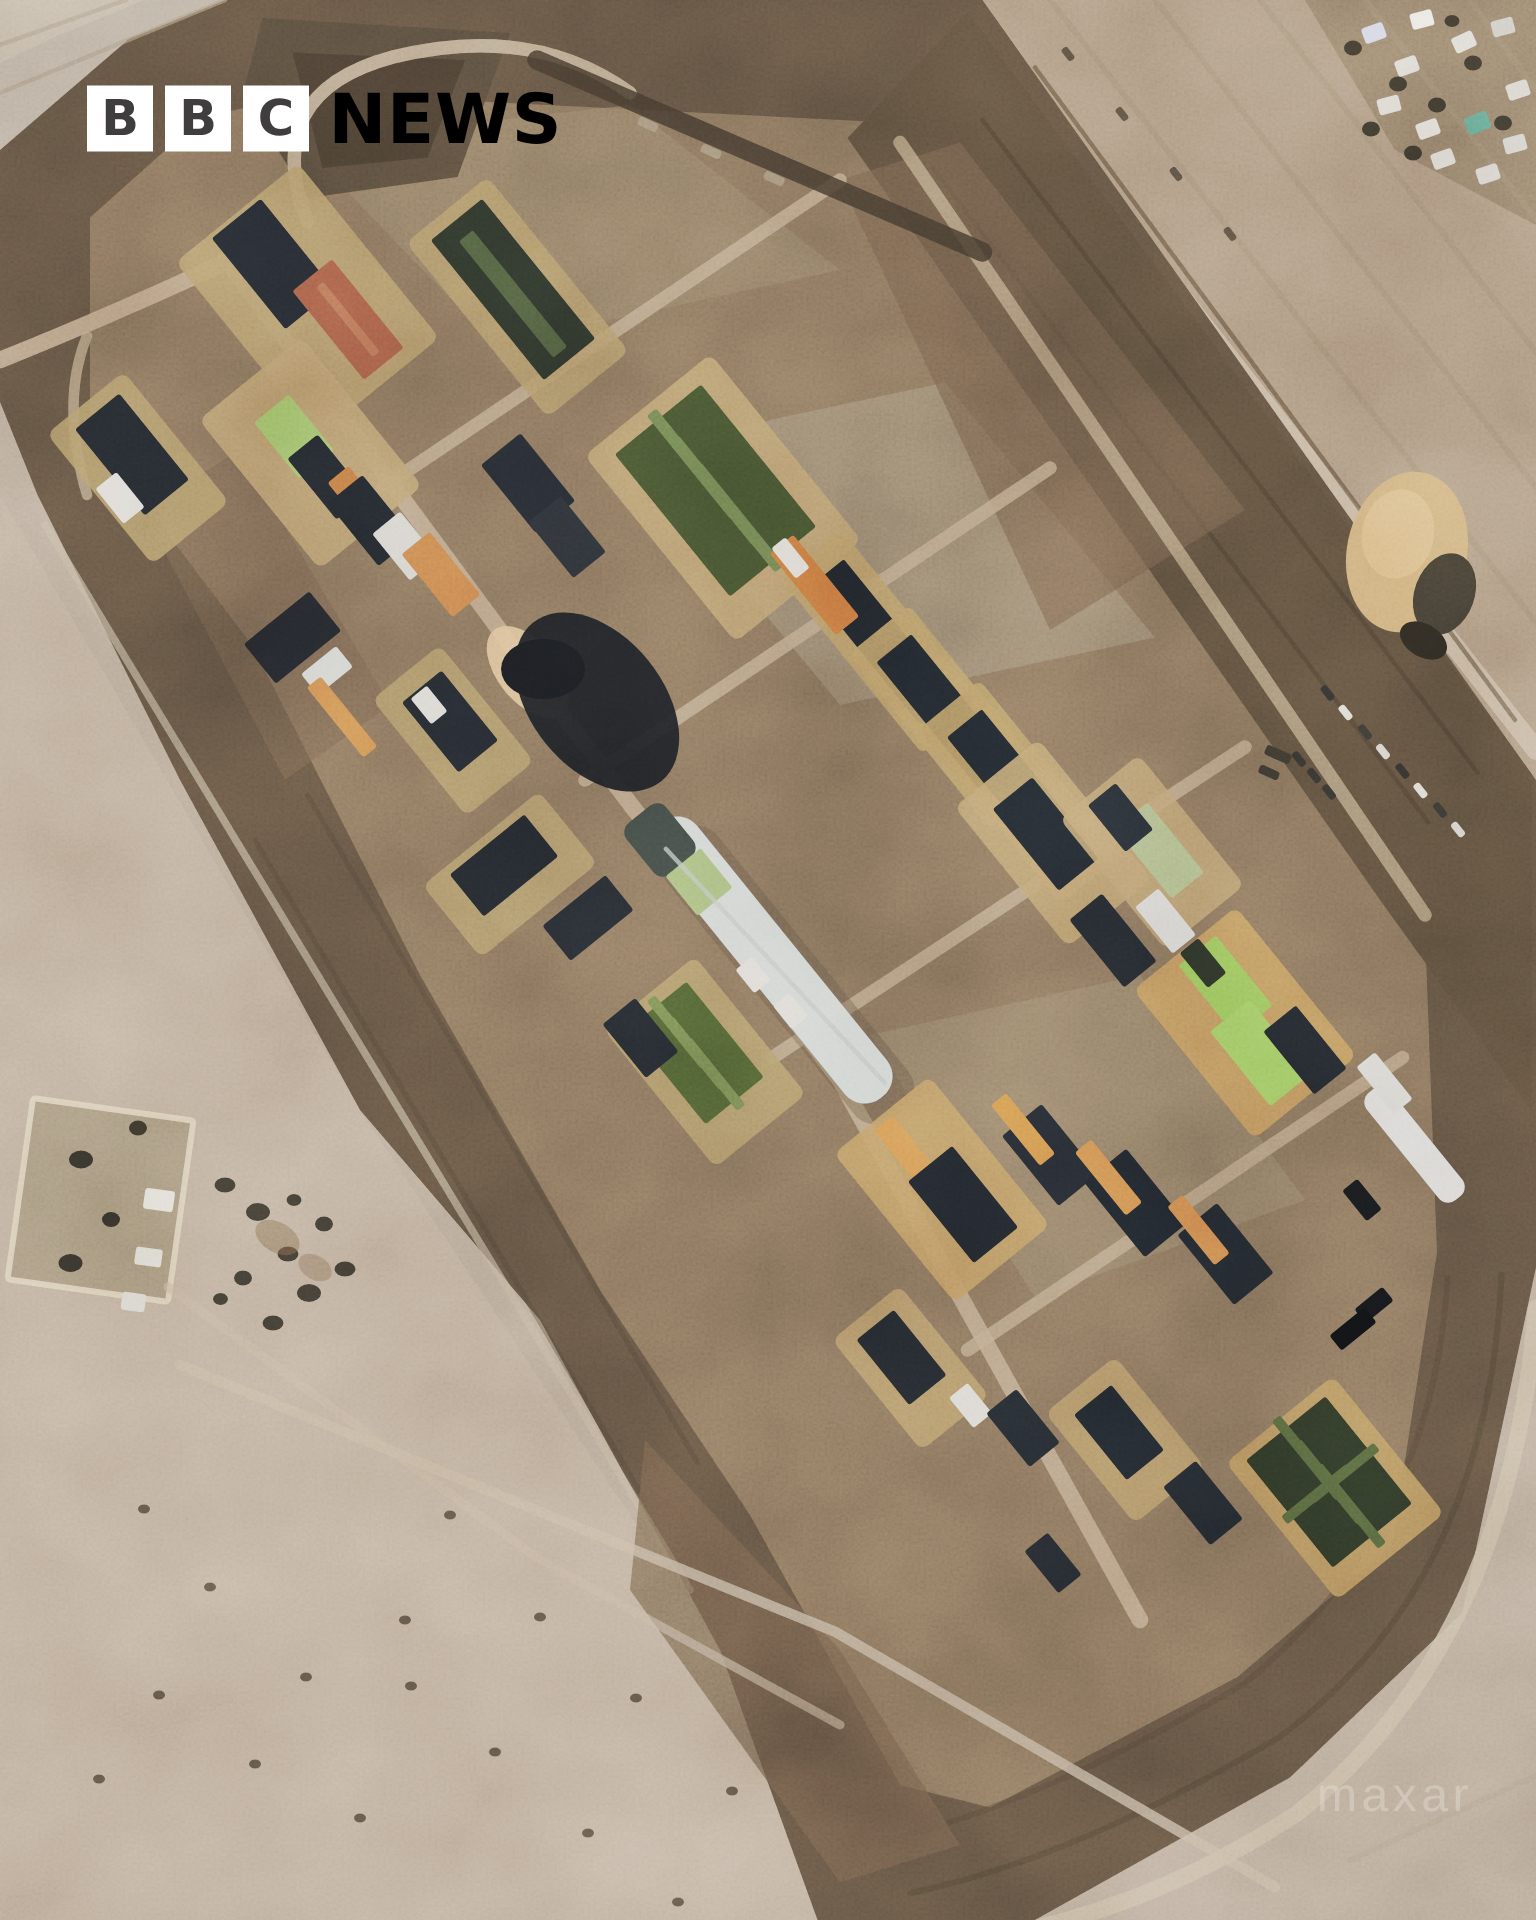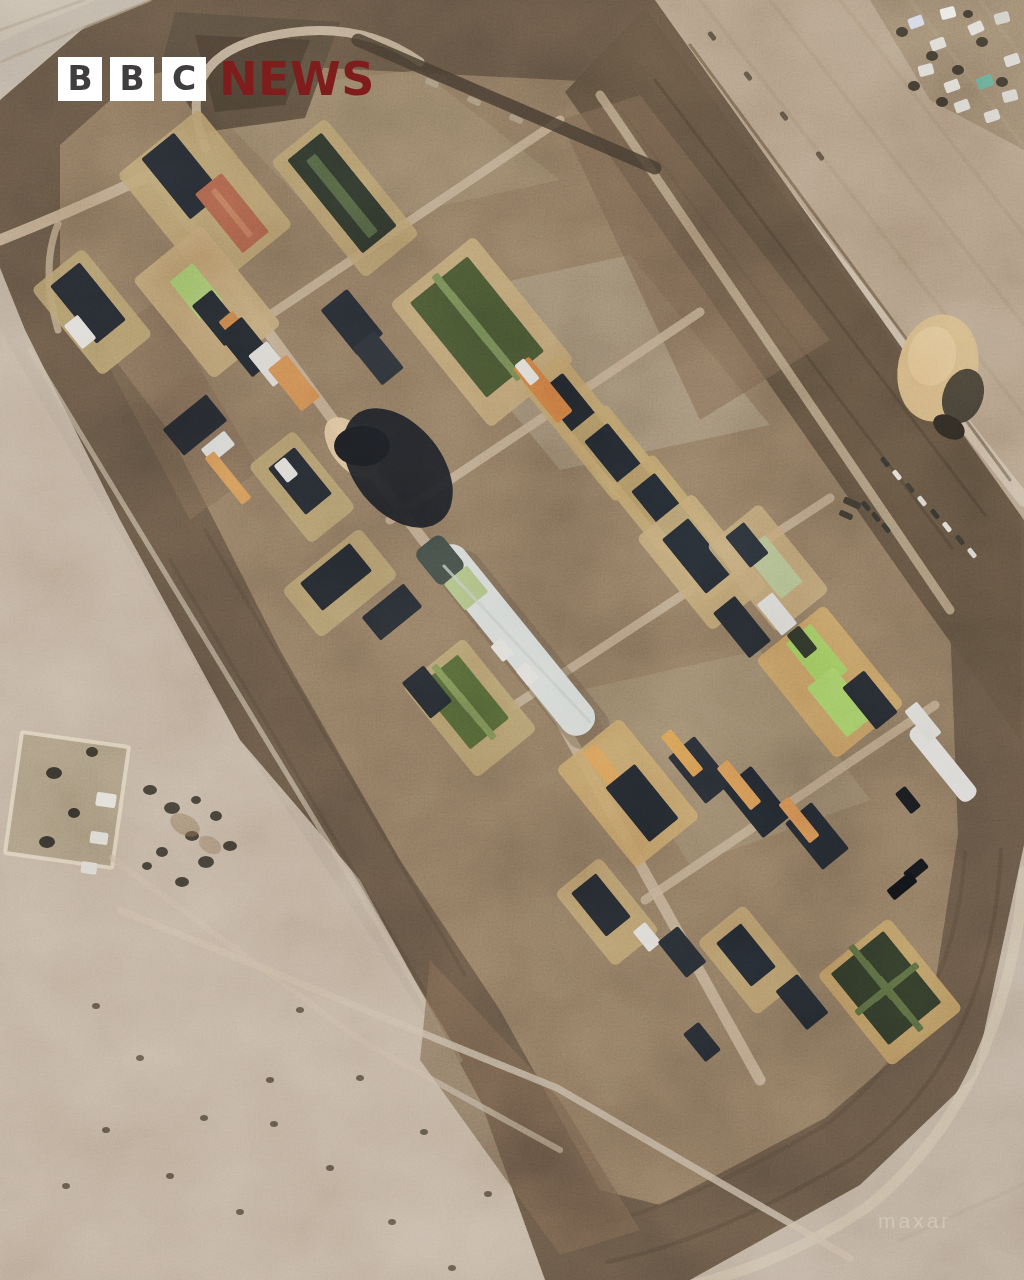--- a/index.html
+++ b/index.html
@@ -9,21 +9,21 @@
   .brand{position:absolute;left:58px;top:56px;height:46px;display:flex;
          align-items:center;gap:13px;user-select:none;}
   .bbc-blocks{display:flex;gap:8px;}
   .blk{width:44px;height:44px;display:flex;align-items:center;justify-content:center;
        font-family:"DejaVu Sans",sans-serif;font-weight:700;font-size:33px;
        padding-bottom:2px;box-sizing:border-box;}
   .news{font-family:"DejaVu Sans",sans-serif;font-weight:800;font-size:46px;
         line-height:1;letter-spacing:0.5px;}
   .service{font-family:"Liberation Sans",sans-serif;font-weight:600;font-size:36px;
         line-height:1;letter-spacing:0.5px;}
-  .maxar{position:absolute;left:878px;top:1210px;font-size:21px;font-weight:500;
+  .maxar{position:absolute;left:878px;top:1180px;font-size:32px;font-weight:500;
         letter-spacing:3px;line-height:1;}
 </style>
 </head>
 <body>
 
 <div class="stage">
   <svg id="scene" viewBox="0 0 1024 1280" xmlns="http://www.w3.org/2000/svg">
     <defs>
       <filter id="grainCoarse" x="0%" y="0%" width="100%" height="100%">
         <feTurbulence type="fractalNoise" baseFrequency="0.008 0.01" numOctaves="4" seed="7"></feTurbulence>
@@ -272,17 +272,17 @@
         <rect x="0" y="0" width="1024" height="1280" fill="#808080" filter="url(#grainFine)" opacity="0.15" style="mix-blend-mode: overlay;"></rect>
       </g>
   </svg>
 
   <div class="brand">
     <div class="bbc-blocks">
       <span class="blk" style="background: rgb(255, 255, 255); color: rgb(63, 61, 62);">B</span>
       <span class="blk" style="background: rgb(255, 255, 255); color: rgb(63, 61, 62);">B</span>
       <span class="blk" style="background: rgb(255, 255, 255); color: rgb(63, 61, 62);">C</span>
     </div>
-    <span class="news" style="color: #7f1d1d;">NEWS</span>
+    <span class="news" style="color: #000000;">NEWS</span>
   </div>
 
   <div class="maxar" style="color: rgba(235, 229, 218, 0.38);">maxar</div>
 </div>
 
 </body></html>

